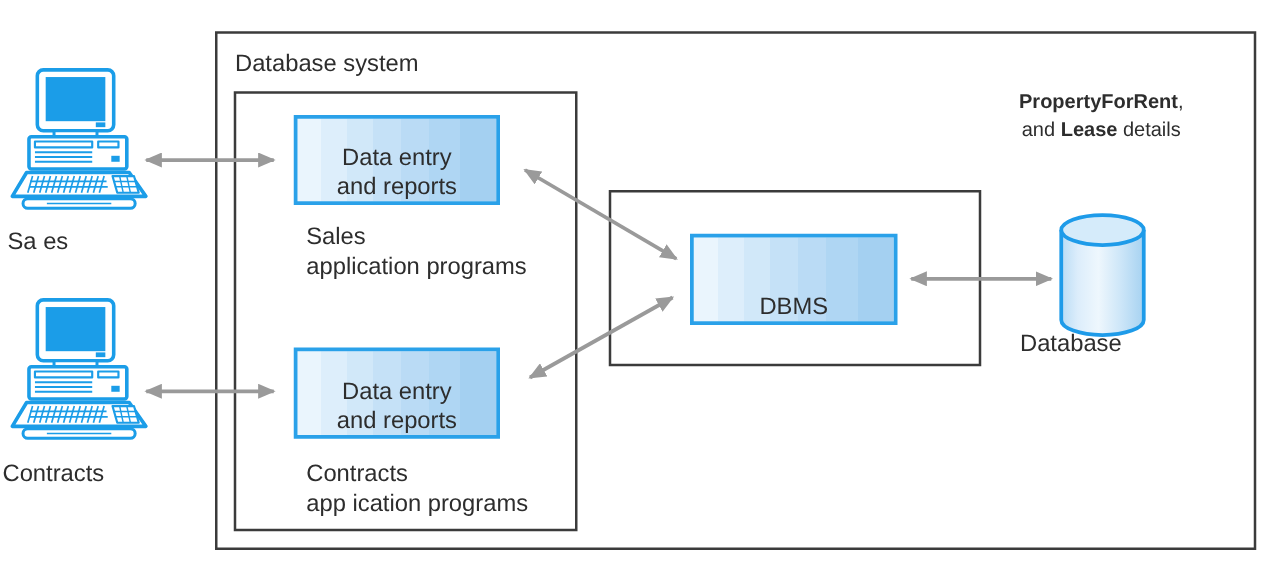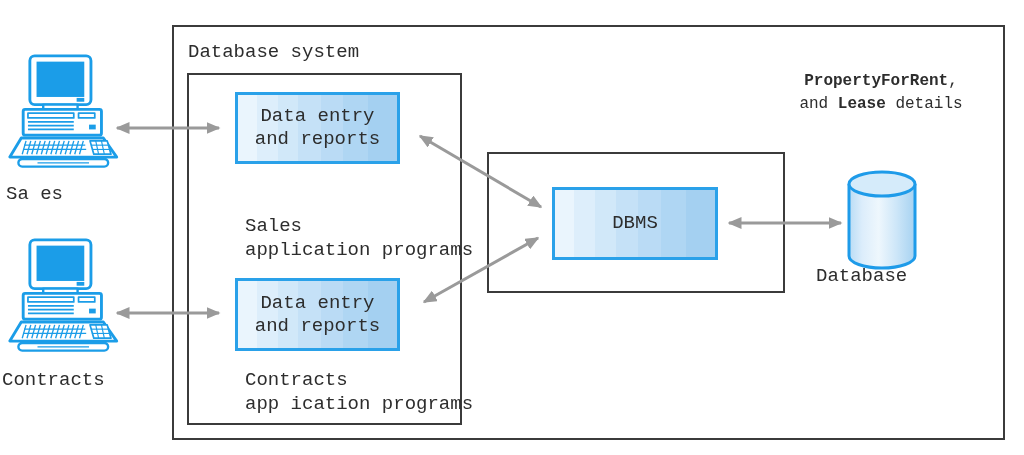--- a/index.html
+++ b/index.html
@@ -1,27 +1,27 @@
 <!DOCTYPE html>
 <html><head>
 <meta charset="utf-8">
 <style>
   html,body{margin:0;padding:0;background:#fff;}
   .canvas{
     position:relative;width:1024px;height:455px;background:#ffffff;
-    font-family:Liberation Mono, monospace;color:#2d2d2d;overflow:hidden;
+    font-family:Liberation Sans, sans-serif;color:#2d2d2d;overflow:hidden;
   }
   .frame{position:absolute;border:2px solid #3b3b3b;background:transparent;box-sizing:border-box;}
   .bluebox{
     position:absolute;border:3px solid #2aa1e9;box-sizing:border-box;
     background:linear-gradient(90deg,
       #eaf5fd 0%,#eaf5fd 12%,#ddeefb 12%,#ddeefb 25%,#d1e8f9 25%,#d1e8f9 38%,
       #c5e1f7 38%,#c5e1f7 52%,#badbf5 52%,#badbf5 66%,#afd6f3 66%,#afd6f3 82%,
       #a4d0f1 82%,#a4d0f1 100%);
-    display:flex;align-items:center;justify-content:center;text-align:center;
+    display:flex;align-items:flex-end;justify-content:center;text-align:center;
   }
   .bluebox .bt{font-size:19px;line-height:23px;white-space:pre-line;}
   .lbl{position:absolute;font-size:19px;line-height:24px;white-space:pre-line;}
   .ctr{}
   .annot{position:absolute;left:746px;top:70px;width:270px;text-align:center;
          font-size:16px;line-height:23px;}
   .annot b{font-weight:bold;}
   .icon{position:absolute;}
   .overlay{position:absolute;left:0;top:0;pointer-events:none;}
 </style>
@@ -32,21 +32,21 @@
 
   <div class="frame" style="left:172px;top:25px;width:833px;height:415px;"></div>
   <div class="lbl" style="left:188px;top:40px;">Database system</div>
 
   <div class="frame" style="left:187px;top:73px;width:275px;height:352px;"></div>
 
   <div class="bluebox" style="left:235px;top:92px;width:165px;height:72px;">
     <div class="bt">Data entry
 and reports</div>
   </div>
-  <div class="lbl" style="left:245px;top:178px;margin-top:36px;">Sales
+  <div class="lbl" style="left:245px;top:178px;">Sales
 application programs</div>
 
   <div class="bluebox" style="left:235px;top:278px;width:165px;height:73px;">
     <div class="bt">Data entry
 and reports</div>
   </div>
   <div class="lbl" style="left:245px;top:368px;">Contracts
 app ication programs</div>
 
   <div class="frame" style="left:487px;top:152px;width:298px;height:141px;"></div>

